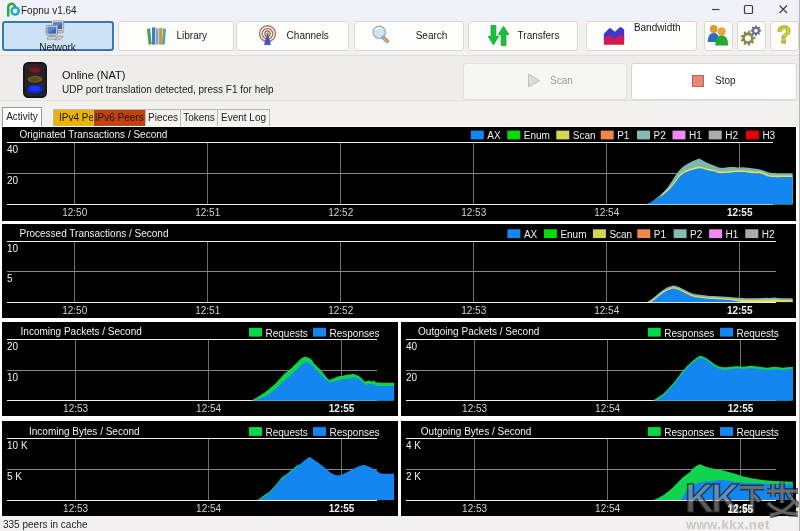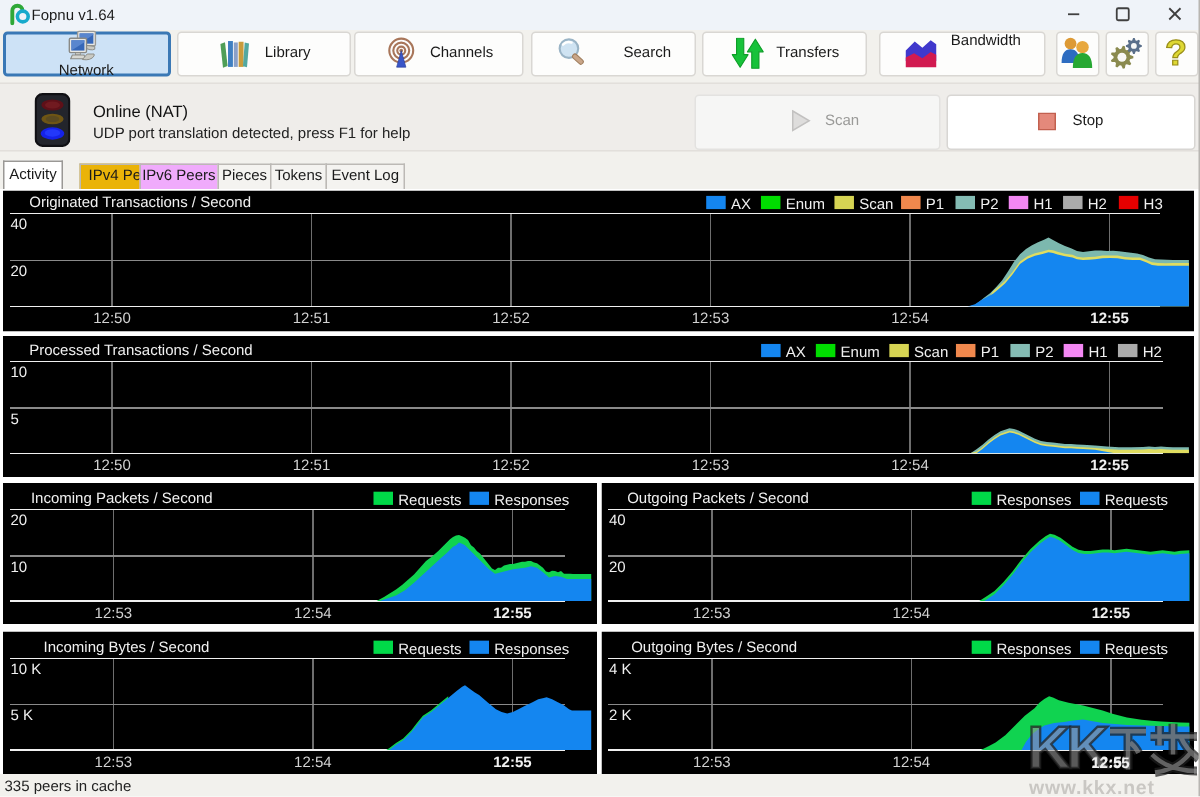--- a/index.html
+++ b/index.html
@@ -126,21 +126,21 @@
     <path d="M1.5 1 L12.5 7.5 L1.5 14 Z" fill="#dedddc" stroke="#c2c1c0" stroke-width="1"></path>
   </svg>
 <span style="position:absolute;left:550px;top:75px;font-size:10px;color:#9a9a98">Scan</span>
 <div style="position:absolute;left:631px;top:63px;width:166px;height:37px;background:#fff;border:1px solid #d8d6d3;border-radius:3px;box-sizing:border-box;"></div>
 <svg width="12" height="12" viewBox="0 0 12 12" style="position:absolute;left:692px;top:74.5px">
     <rect x="0.5" y="0.5" width="11" height="11" fill="#e4897b" stroke="#c2604f" stroke-width="1"></rect>
   </svg>
 <span style="position:absolute;left:715px;top:75px;font-size:10px;color:#1c1c1c">Stop</span>
 <div style="position:absolute;left:2px;background:#fff;border:1px solid #9a9895;border-bottom:none;z-index:2;top:106.5px;height:19.5px;width:40px;box-sizing:border-box;font-size:10px;color:#1a1a1a;display:flex;align-items:center;justify-content:center;white-space:nowrap;">Activity</div>
 <div style="position:absolute;left:41px;background:#eab308;border:1px solid #bcb9b5;border-bottom:none;top:108.5px;height:17.5px;width:61px;box-sizing:border-box;font-size:10px;color:#1a1a1a;display:flex;align-items:center;justify-content:center;white-space:nowrap;margin-left:12px;">IPv4 Peers</div>
-<div style="position:absolute;left:92.5px;background:#f0abfc;border:1px solid #bcb9b5;border-bottom:none;top:108.5px;height:17.5px;width:53.5px;box-sizing:border-box;font-size:10px;color:#1a1a1a;display:flex;align-items:center;justify-content:center;white-space:nowrap;">IPv6 Peers</div>
+<div style="position:absolute;left:92.5px;background:#c2410c;border:1px solid #bcb9b5;border-bottom:none;top:108.5px;height:17.5px;width:53.5px;box-sizing:border-box;font-size:10px;color:#1a1a1a;display:flex;align-items:center;justify-content:center;white-space:nowrap;">IPv6 Peers</div>
 <div style="position:absolute;left:145px;background:#f4f3f0;border:1px solid #bcb9b5;border-bottom:none;top:108.5px;height:17.5px;width:36px;box-sizing:border-box;font-size:10px;color:#1a1a1a;display:flex;align-items:center;justify-content:center;white-space:nowrap;">Pieces</div>
 <div style="position:absolute;left:180px;background:#f4f3f0;border:1px solid #bcb9b5;border-bottom:none;top:108.5px;height:17.5px;width:38px;box-sizing:border-box;font-size:10px;color:#1a1a1a;display:flex;align-items:center;justify-content:center;white-space:nowrap;">Tokens</div>
 <div style="position:absolute;left:217px;background:#f4f3f0;border:1px solid #bcb9b5;border-bottom:none;top:108.5px;height:17.5px;width:53px;box-sizing:border-box;font-size:10px;color:#1a1a1a;display:flex;align-items:center;justify-content:center;white-space:nowrap;">Event Log</div>
 <div style="position:absolute;left:0;top:125.5px;width:800px;height:1px;background:#9a9895"></div>
 <div style="position:absolute;left:0;top:126px;width:800px;height:390px;background:#fff"></div>
 <svg style="position:absolute;left:2px;top:127.4px" width="794" height="94" font-family="'Liberation Sans',sans-serif">
     <rect width="794" height="94" fill="#000"></rect>
     <clipPath id="cp2_127">
       <rect x="4.6" y="15.4" width="786.0" height="62.00000000000001"></rect>
     </clipPath>

